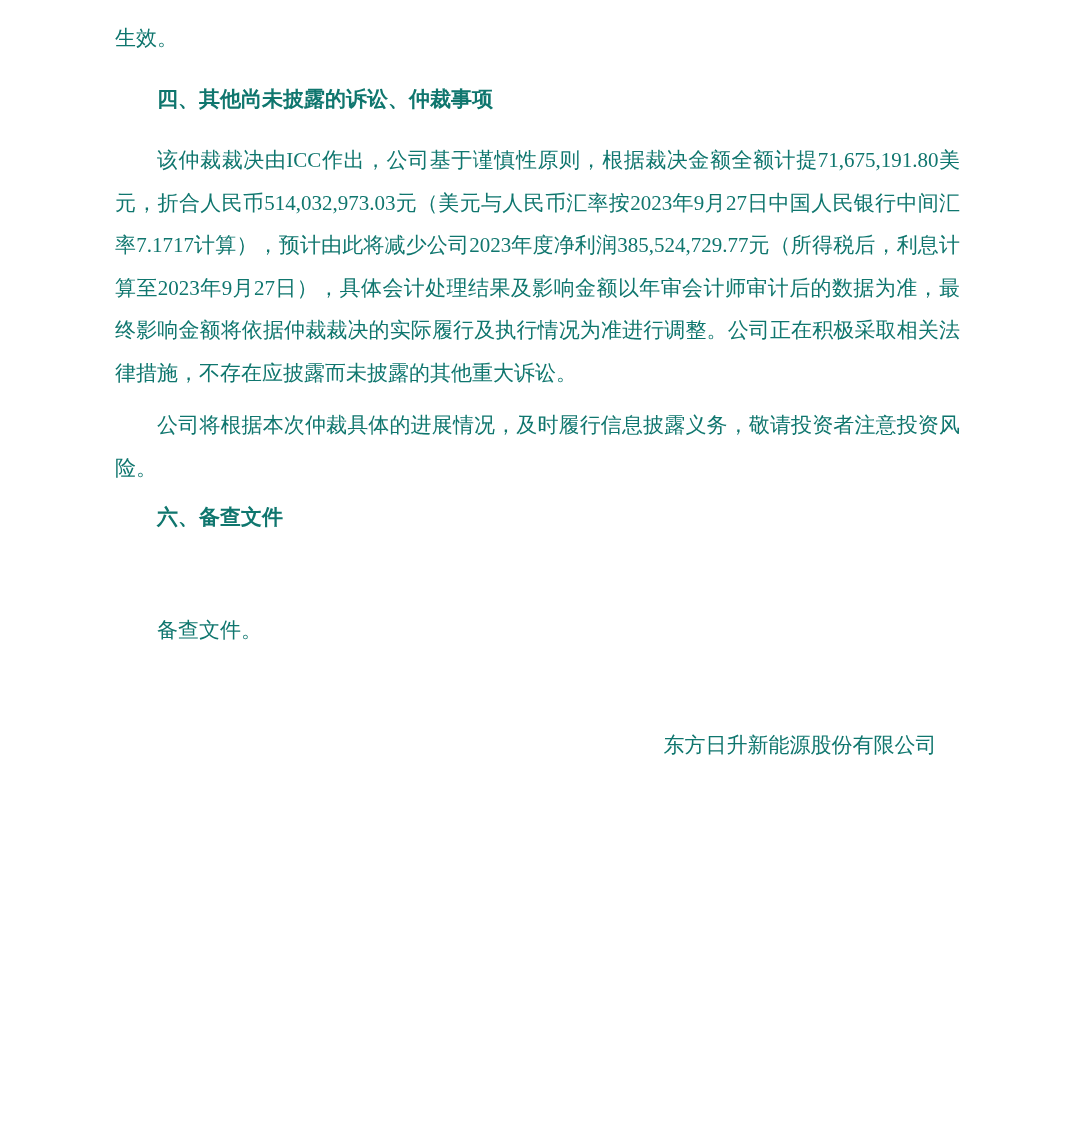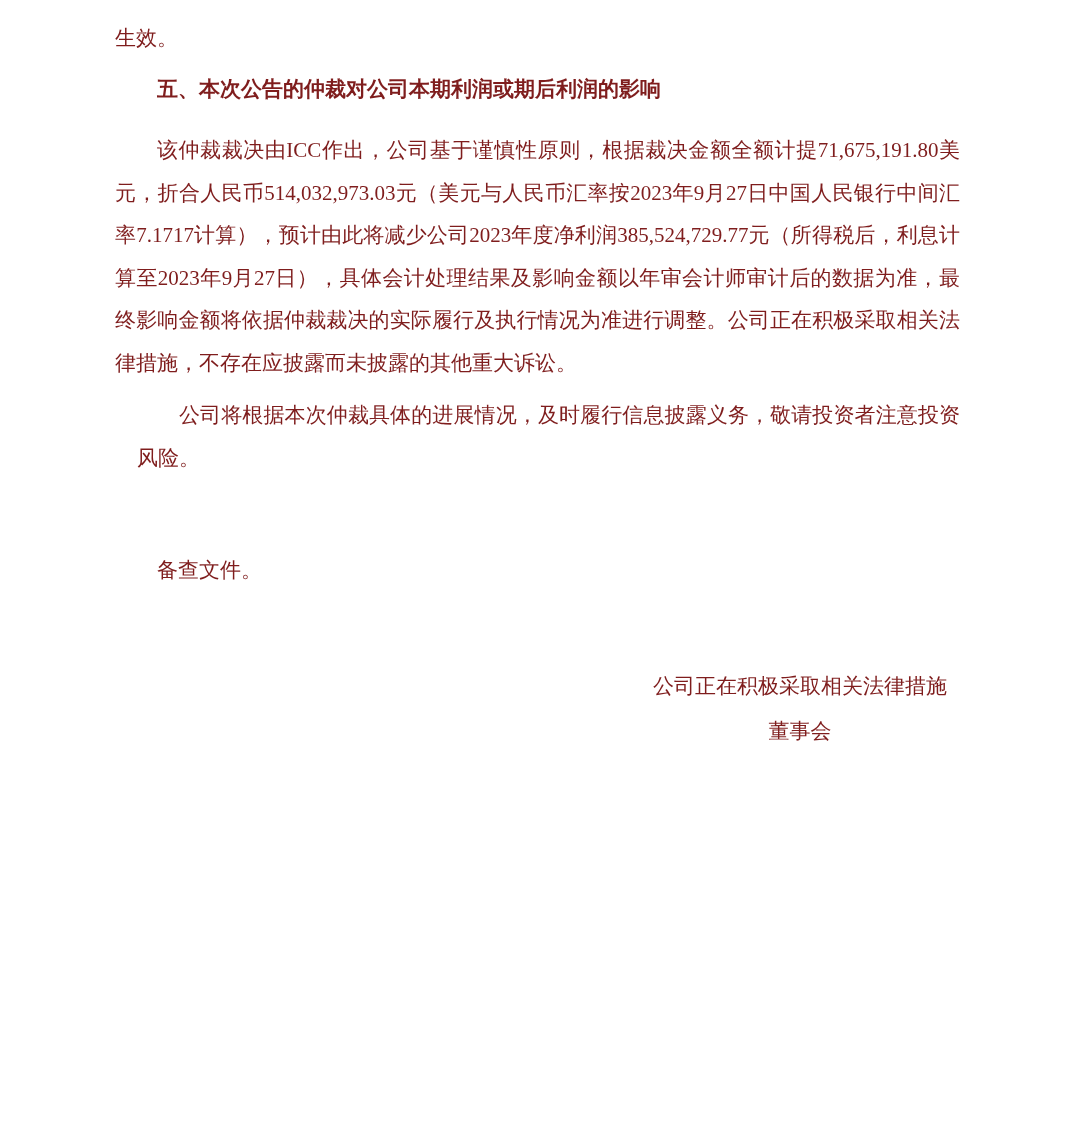--- a/index.html
+++ b/index.html
@@ -7,21 +7,21 @@
     padding: 0;
     background: #ffffff;
   }
   .page {
     position: relative;
     width: 1080px;
     height: 1123px;
     background: #ffffff;
     overflow: hidden;
     font-family: "Liberation Serif", "DejaVu Serif", serif;
-    color: #7f1d1d;
+    color: #0f766e;
   }
   .content {
     padding: 17px 120px 0 115px;
     font-size: 21px;
     line-height: 42.5px;
   }
   .para {
     margin: 0;
     text-align: justify;
     text-indent: 2em;
@@ -33,21 +33,21 @@
     margin: 0;
     font-weight: 700;
     text-indent: 2em;
     font-size: 21px;
     line-height: 42.5px;
   }
   .m-h4   { margin-top: 18px; }
   .m-p2   { margin-top: 19px; }
   .m-h5   { margin-top: 8px;  }
   .m-p5a  { margin-top: 19px; }
-  .m-p5b  { margin-top: 10px; margin-left: 22px; }
+  .m-p5b  { margin-top: 10px; }
   .m-h6   { margin-top: 7px;  }
   .m-picc { margin-top: 14px; }
   .m-close{ margin-top: 70px; }
   .signature {
     margin-top: 72px;
     margin-left: auto;
     margin-right: 10px;
     width: 300px;
     text-align: center;
     line-height: 45px;
@@ -55,31 +55,31 @@
   .signature div { white-space: nowrap; }
 </style>
 </head>
 <body>
 
 <div class="page">
   <div class="content">
 
     <p class="para no-indent">生效。</p>
 
+    <h4 class="heading m-h4">四、其他尚未披露的诉讼、仲裁事项</h4>
 
 
-    <h4 class="heading m-h5">五、本次公告的仲裁对公司本期利润或期后利润的影响</h4>
 
     <p class="para m-p5a">该仲裁裁决由ICC作出，公司基于谨慎性原则，根据裁决金额全额计提71,675,191.80美元，折合人民币514,032,973.03元（美元与人民币汇率按2023年9月27日中国人民银行中间汇率7.1717计算），预计由此将减少公司2023年度净利润385,524,729.77元（所得税后，利息计算至2023年9月27日），具体会计处理结果及影响金额以年审会计师审计后的数据为准，最终影响金额将依据仲裁裁决的实际履行及执行情况为准进行调整。公司正在积极采取相关法律措施，不存在应披露而未披露的其他重大诉讼。</p>
 
     <p class="para m-p5b">公司将根据本次仲裁具体的进展情况，及时履行信息披露义务，敬请投资者注意投资风险。</p>
 
+    <h4 class="heading m-h6">六、备查文件</h4>
 
 
     <p class="para m-close">备查文件。</p>
 
     <div class="signature">
-      <div>公司正在积极采取相关法律措施</div>
-      <div>董事会</div>
+      <div>东方日升新能源股份有限公司</div>
     </div>
 
   </div>
 </div>
 
 </body></html>

